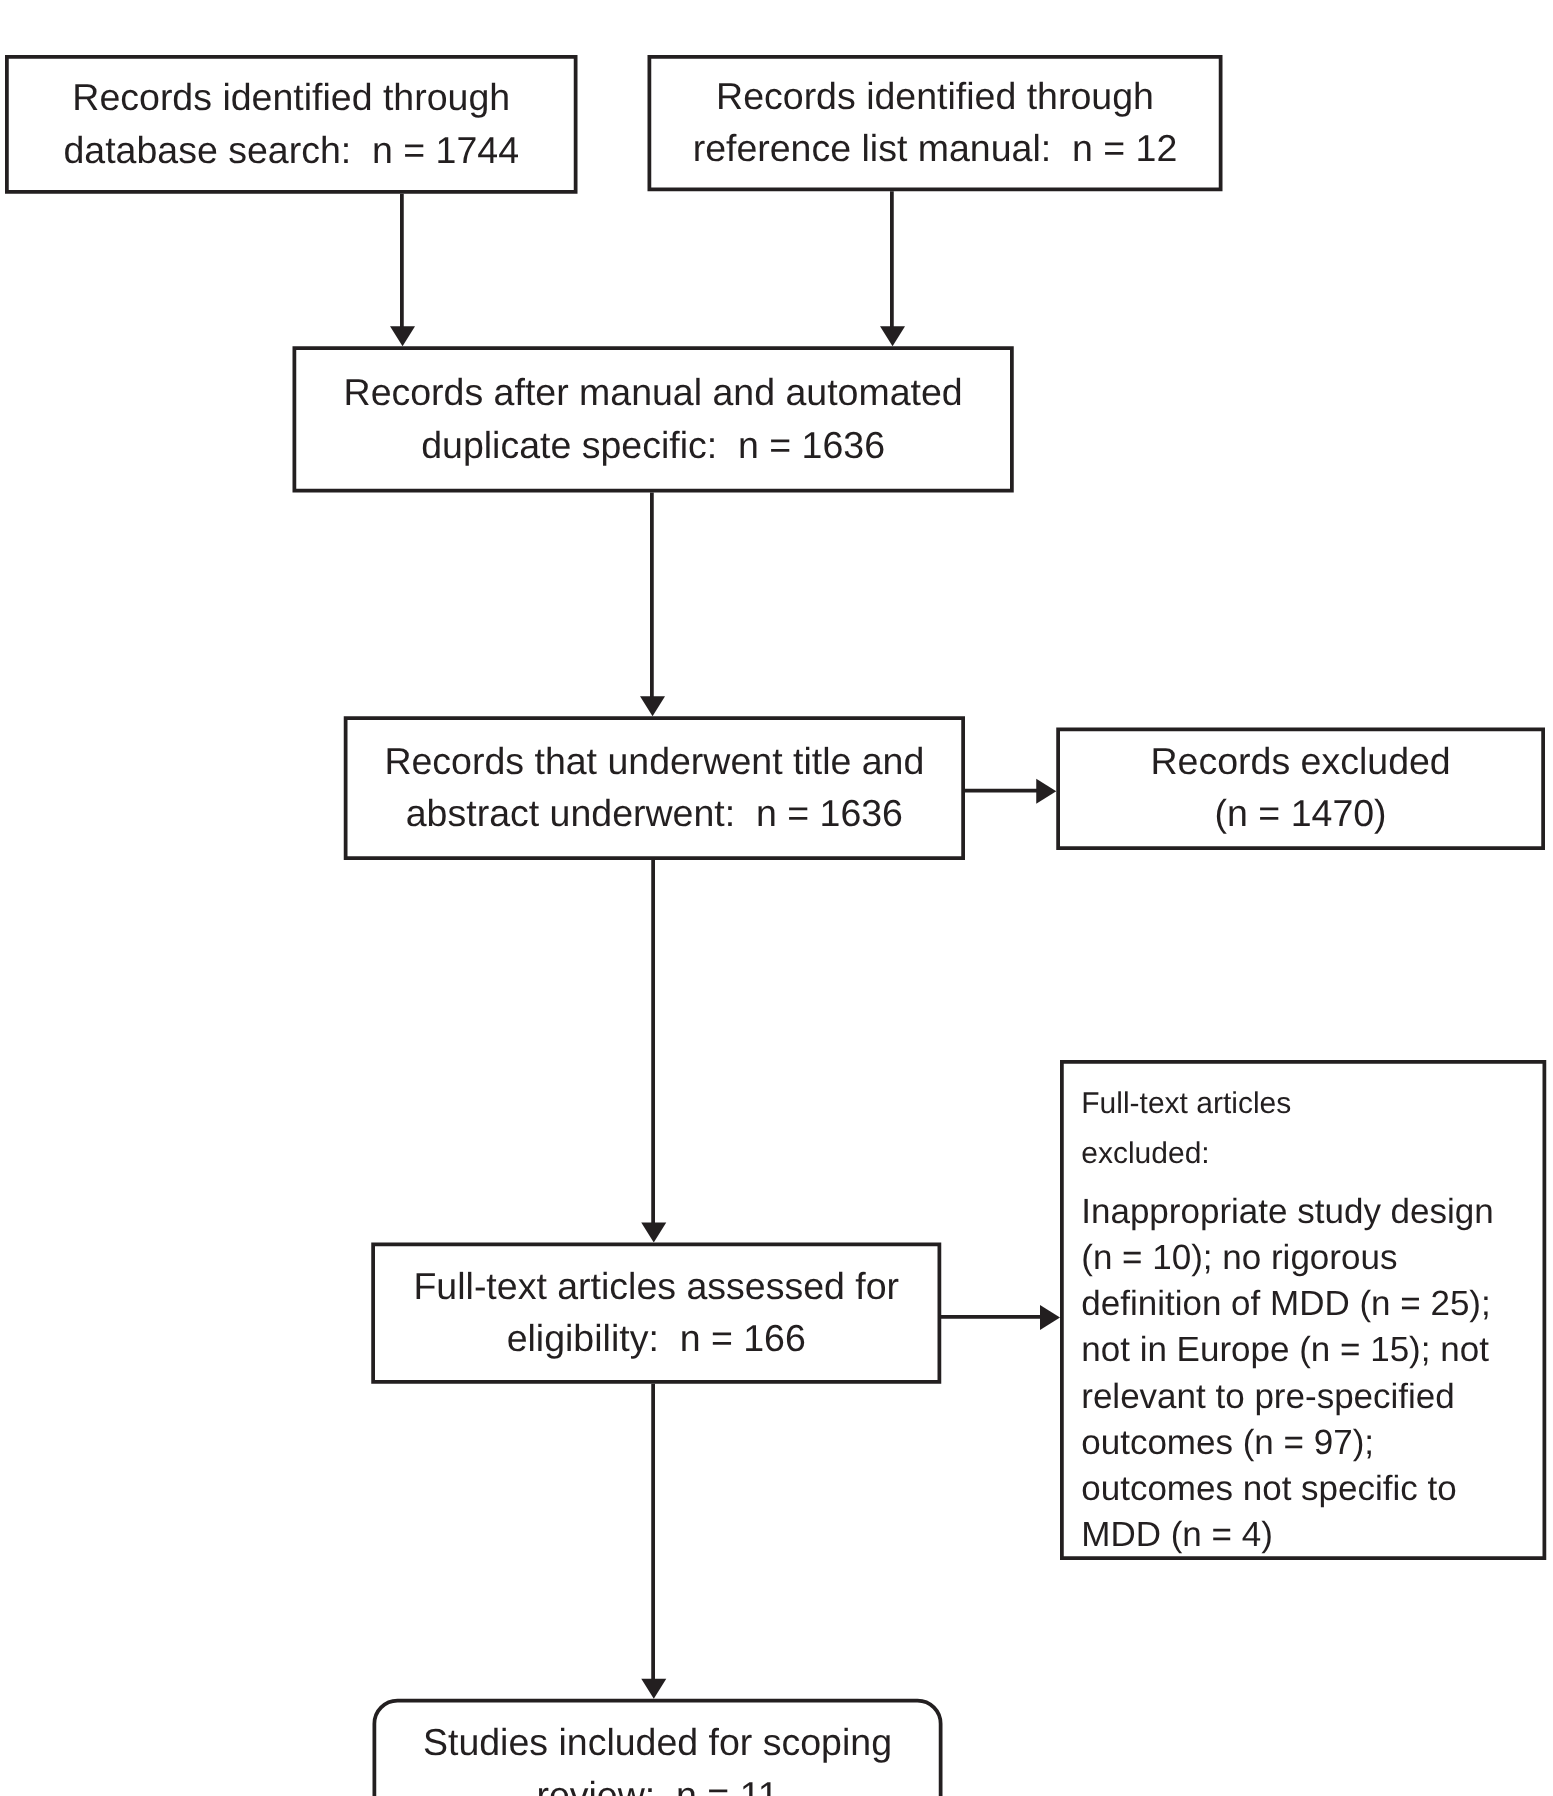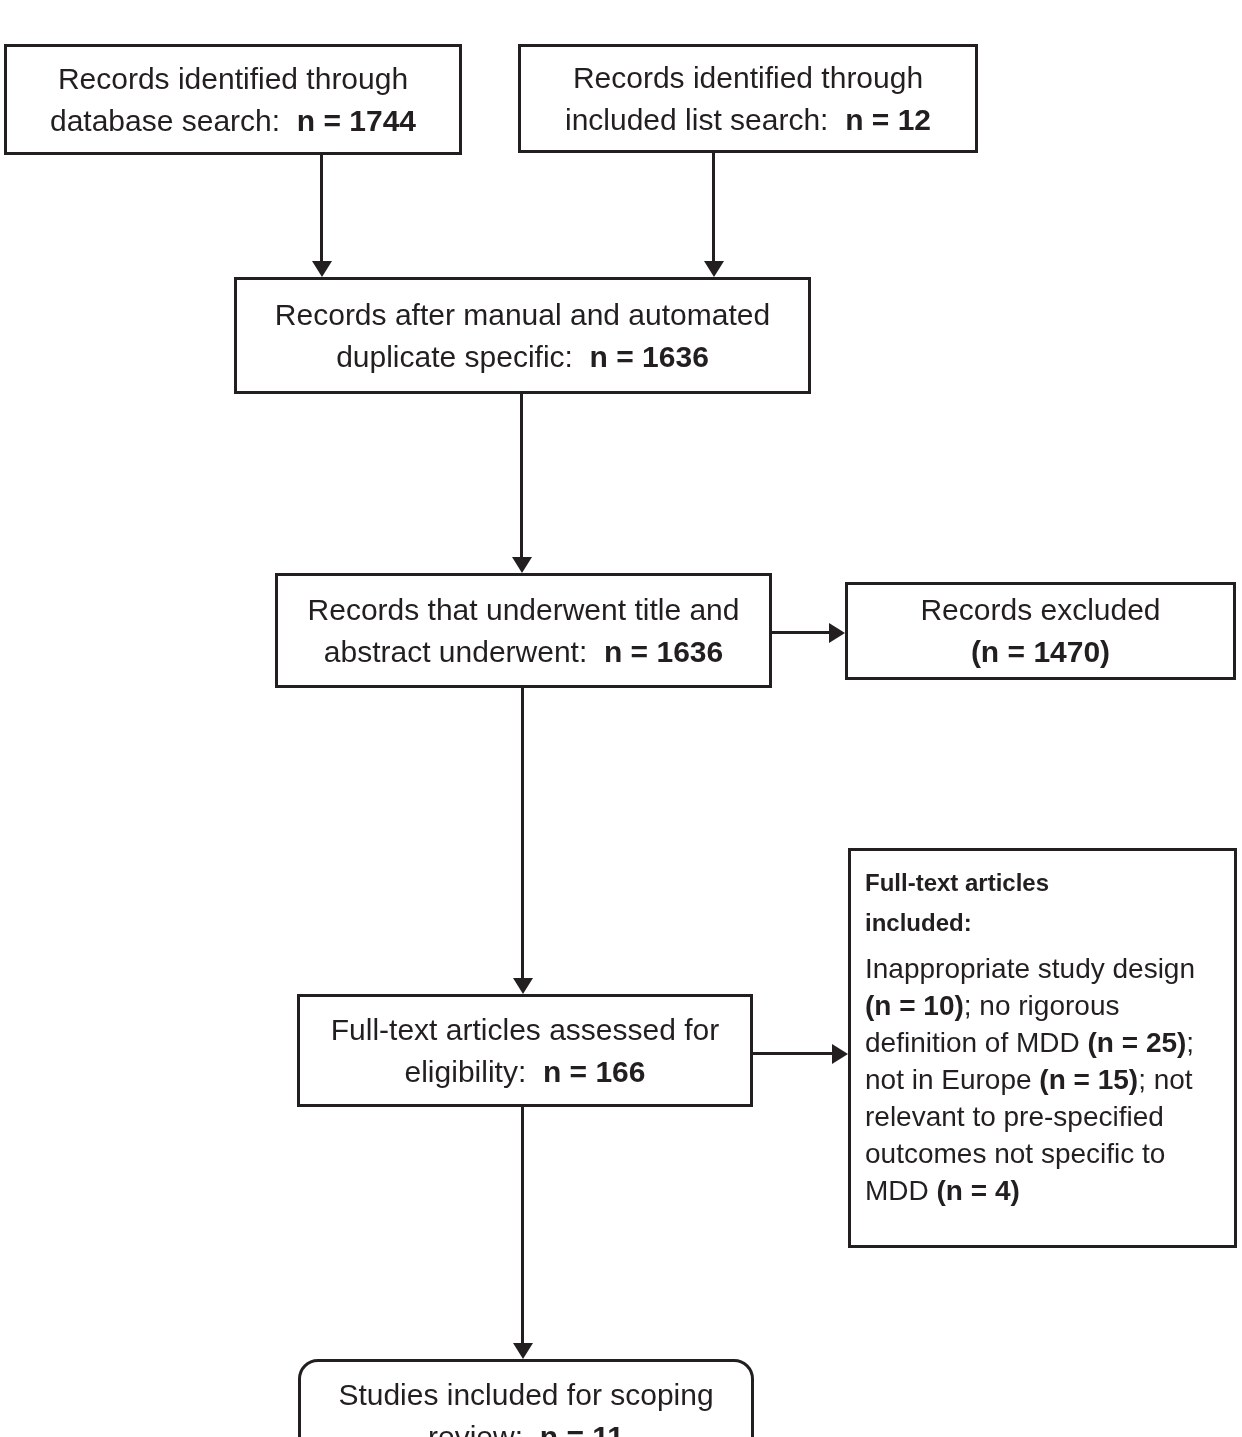--- a/index.html
+++ b/index.html
@@ -23,21 +23,21 @@
     background: var(--bg);
     display: flex;
     flex-direction: column;
     align-items: center;
     justify-content: center;
     text-align: center;
     font-size: 30px;
     line-height: 42px;
   }
   .tline { white-space: pre; }
-  .b, .tline .b { font-weight: bold; }
+  .b, .tline .b { font-weight: normal; }
 
   
   .flowbox.notebox {
     align-items: flex-start;
     justify-content: flex-start;
     text-align: left;
     padding: 12px 14px;
   }
   .notebox .heading { font-weight: bold; font-size: 24px; line-height: 40px; }
   .notebox .bodytext { font-size: 28px; line-height: 37px; margin-top: 7px; }
@@ -78,21 +78,21 @@
   <div class="flowbox" style="left:4px; top:4px; width:458px; height:111px;">
     <div class="boxtext">
         <div class="tline"><span>Records identified through</span></div>
         <div class="tline"><span>database search:  </span><span class="b">n = 1744</span></div>
       </div>
   </div>
 
   <div class="flowbox" style="left:518px; top:4px; width:460px; height:109px;">
     <div class="boxtext">
         <div class="tline"><span>Records identified through</span></div>
-        <div class="tline"><span>included list search:  </span><span class="b">n = 12</span></div>
+        <div class="tline"><span>reference list manual:  </span><span class="b">n = 12</span></div>
       </div>
   </div>
 
   <div class="varrow" style="left:312px; top:115px; height:122px;">
     <div class="line"></div>
     <div class="head"></div>
   </div>
   <div class="varrow" style="left:704px; top:113px; height:124px;">
     <div class="line"></div>
     <div class="head"></div>
@@ -130,28 +130,29 @@
   </div>
 
   <div class="varrow" style="left:513px; top:648px; height:306px;">
     <div class="line"></div>
     <div class="head"></div>
   </div>
 
   <div class="flowbox notebox" style="left:848px; top:808px; width:389px; height:400px;">
     <div class="heading">
         <div class="tline"><span class="b">Full-text articles</span></div>
-        <div class="tline"><span class="b">included:</span></div>
+        <div class="tline"><span class="b">excluded:</span></div>
       </div>
     <div class="bodytext">
         <div class="tline"><span>Inappropriate study design</span></div>
         <div class="tline"><span class="b">(n = 10)</span><span>; no rigorous</span></div>
         <div class="tline"><span>definition of MDD </span><span class="b">(n = 25)</span><span>;</span></div>
         <div class="tline"><span>not in Europe </span><span class="b">(n = 15)</span><span>; not</span></div>
         <div class="tline"><span>relevant to pre-specified</span></div>
+        <div class="tline"><span>outcomes </span><span class="b">(n = 97)</span><span>;</span></div>
         <div class="tline"><span>outcomes not specific to</span></div>
         <div class="tline"><span>MDD </span><span class="b">(n = 4)</span></div>
       </div>
   </div>
 
   <div class="flowbox" style="left:297px; top:954px; width:456px; height:113px;">
     <div class="boxtext">
         <div class="tline"><span>Full-text articles assessed for</span></div>
         <div class="tline"><span>eligibility:  </span><span class="b">n = 166</span></div>
       </div>

